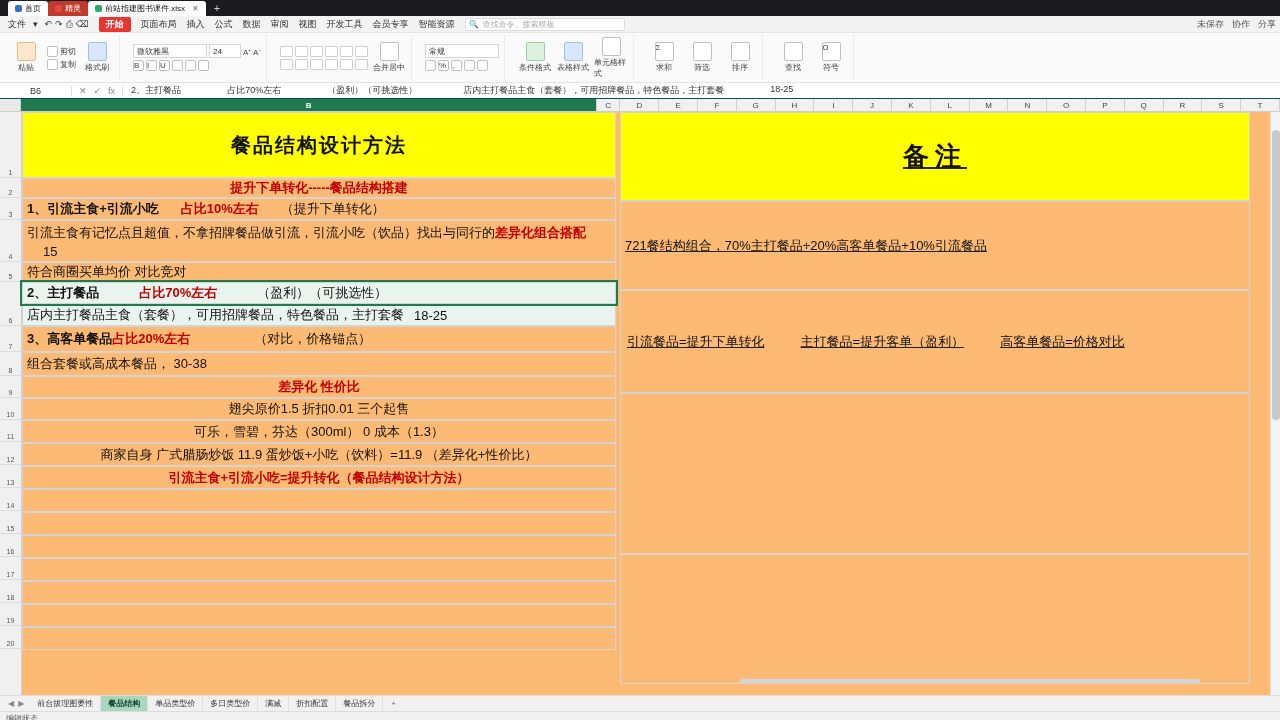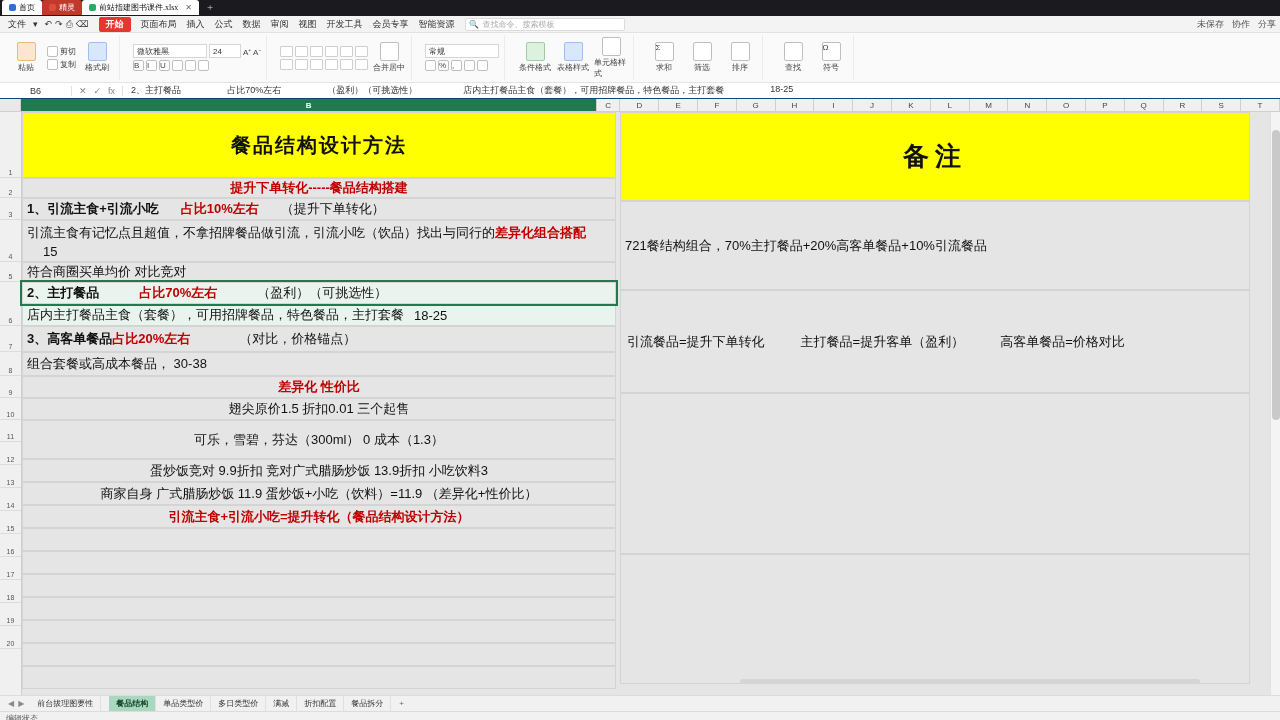--- a/index.html
+++ b/index.html
@@ -9,23 +9,22 @@
     overflow: hidden;
     background: #ffffff;
     font-family: "Liberation Sans", sans-serif;
     font-size: 12px;
     color: #222;
   }
   #app { width: 1280px; height: 720px; position: relative; background: #f5f5f5; }
 
   
   .tabstrip {
-    height: 16px; background: #1b1b1f; display: flex; align-items: flex-start;
-    padding-left: 2px;
-    font-family: Liberation Serif, serif;
+    height: 16px; background: #1b1b1f; display: flex; align-items: flex-end;
+    padding-left: 8px;
   }
   .btab {
     height: 15px; display: flex; align-items: center; gap: 3px;
     padding: 0 7px; font-size: 8px; color: #d7d7da; border-radius: 3px 3px 0 0;
     max-width: 150px; white-space: nowrap; overflow: hidden;
   }
   .btab.home { background: #ffffff; color: #222; }
   .btab.red { background: #c0392b; color: #fff; }
   .btab.active { background: #ffffff; color: #111; }
   .btab .dot { width: 7px; height: 7px; border-radius: 2px; background: #2aa86a; flex: 0 0 auto; }
@@ -92,24 +91,24 @@
   }
   .colcell.sel { background: #1f7a4d; color: #fff; font-weight: bold; }
 
   
   .sheetwrap { position: relative; height: 583px; background: #fff; display: flex; }
   .rowhdr { width: 22px; background: #f0f0f0; border-right: 1px solid #cfcfcf; }
   .rowcell {
     border-bottom: 1px solid #dcdcdc; font-size: 7px; color: #555;
     display: flex; align-items: flex-end; justify-content: center; padding-bottom: 1px;
   }
-  .grid { flex: 1; position: relative; background: #e5e5e5; }
+  .grid { flex: 1; position: relative; background: #fdba74; }
 
   .blockB { position: absolute; left: 0; top: 0; width: 594px; }
-  .blockD { position: absolute; left: 598px; top: 0; width: 630px; }
+  .blockD { position: absolute; left: 598px; top: 0; width: 630px; text-decoration: underline; }
 
   .cell {
     border: 1px solid #d4d4d4; display: flex; align-items: center;
     justify-content: center; font-size: 13px; color: #111; white-space: nowrap;
     overflow: hidden;
   }
   .yellow { background: #ffff00; }
   .title1 { font-size: 20px; font-weight: bold; letter-spacing: 2px; }
   .title2 { font-size: 26px; font-weight: bold; letter-spacing: 6px; }
   .red { color: #c00000; }
@@ -125,21 +124,21 @@
   }
   .vthumb { position: absolute; top: 18px; left: 1px; width: 8px; height: 290px; background: #c9c9c9; border-radius: 4px; }
 
   
   .sheettabs {
     height: 16px; background: #f1f1f1; border-top: 1px solid #dcdcdc;
     display: flex; align-items: center; gap: 0; font-size: 8px; padding-left: 2px; color: #333;
   }
   .navarrows { display: flex; gap: 4px; padding: 0 6px; color: #8a8a8a; }
   .stab { padding: 0 7px; height: 15px; display: flex; align-items: center; border-right: 1px solid #e0e0e0;}
-  .stab.active { background: #a9d8bf; font-weight: bold; color: #14492f; margin-left: 8px; }
+  .stab.active { background: #a9d8bf; font-weight: bold; color: #14492f; }
   .addsheet { padding: 0 8px; color: #666; }
 
   
   .statusbar {
     height: 14px; background: #f1f1f1; border-top: 1px solid #dcdcdc;
     display: flex; align-items: center; font-size: 8px; color: #555; padding: 0 6px;
   }
   .statusbar .right { margin-left: auto; display: flex; gap: 10px; align-items: center; }
   .hbar { position: absolute; left: 740px; bottom: 36px; width: 460px; height: 5px; background: #d5d5d5; border-radius: 3px;}
 </style>
@@ -412,30 +411,29 @@
         </div>
 
         <div class="cell rowsel" style="height:22px; justify-content:flex-start; padding-left:4px; gap:10px;">
           <span>店内主打餐品主食（套餐），可用招牌餐品，特色餐品，主打套餐</span>
           <span>18-25</span>
         </div>
 
         <div class="cell" style="height:26px; justify-content:flex-start; padding-left:4px; ">
           <span class="bold">3、高客单餐品</span>
           <span class="red bold">占比20%左右</span>
-          <span style="margin-left:49px">（对比，价格锚点）</span>
+          <span style="margin-left:64px">（对比，价格锚点）</span>
         </div>
 
         <div class="cell left" style="height:24px">组合套餐或高成本餐品，      30-38</div>
         <div class="cell" style="height:22px">
           <span class="red bold">差异化 性价比</span>
         </div>
         <div class="cell" style="height:22px">翅尖原价1.5 折扣0.01 三个起售</div>
-        <div class="cell" style="height:39px">可乐，雪碧，芬达（300ml） 0 成本（1.3）</div>
-        <div class="cell" style="height:23px">蛋炒饭竞对 9.9折扣  竞对广式腊肠炒饭 13.9折扣 小吃饮料3</div>
+        <div class="cell" style="height:23px">可乐，雪碧，芬达（300ml） 0 成本（1.3）</div>
         <div class="cell" style="height:23px">商家自身   广式腊肠炒饭  11.9    蛋炒饭+小吃（饮料）=11.9    （差异化+性价比）</div>
         <div class="cell" style="height:23px">
           <span class="red bold">引流主食+引流小吃=提升转化（餐品结构设计方法）</span>
         </div>
         <div class="cell" style="height:23px"></div>
         <div class="cell" style="height:23px"></div>
         <div class="cell" style="height:23px"></div>
         <div class="cell" style="height:23px"></div>
         <div class="cell" style="height:23px"></div>
         <div class="cell" style="height:23px"></div>

